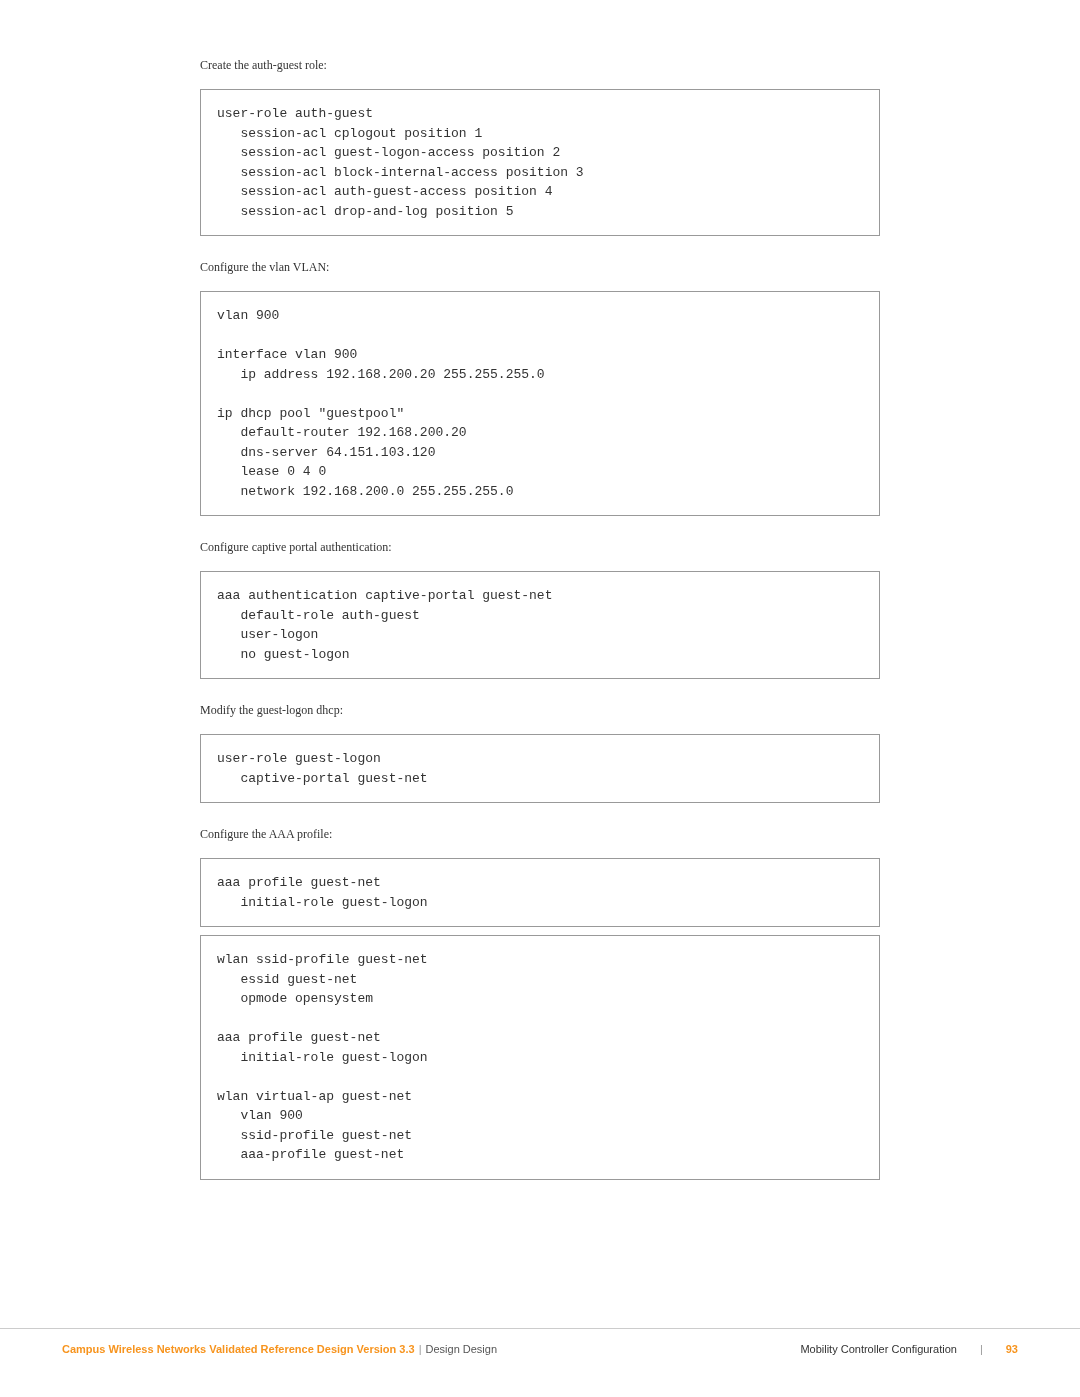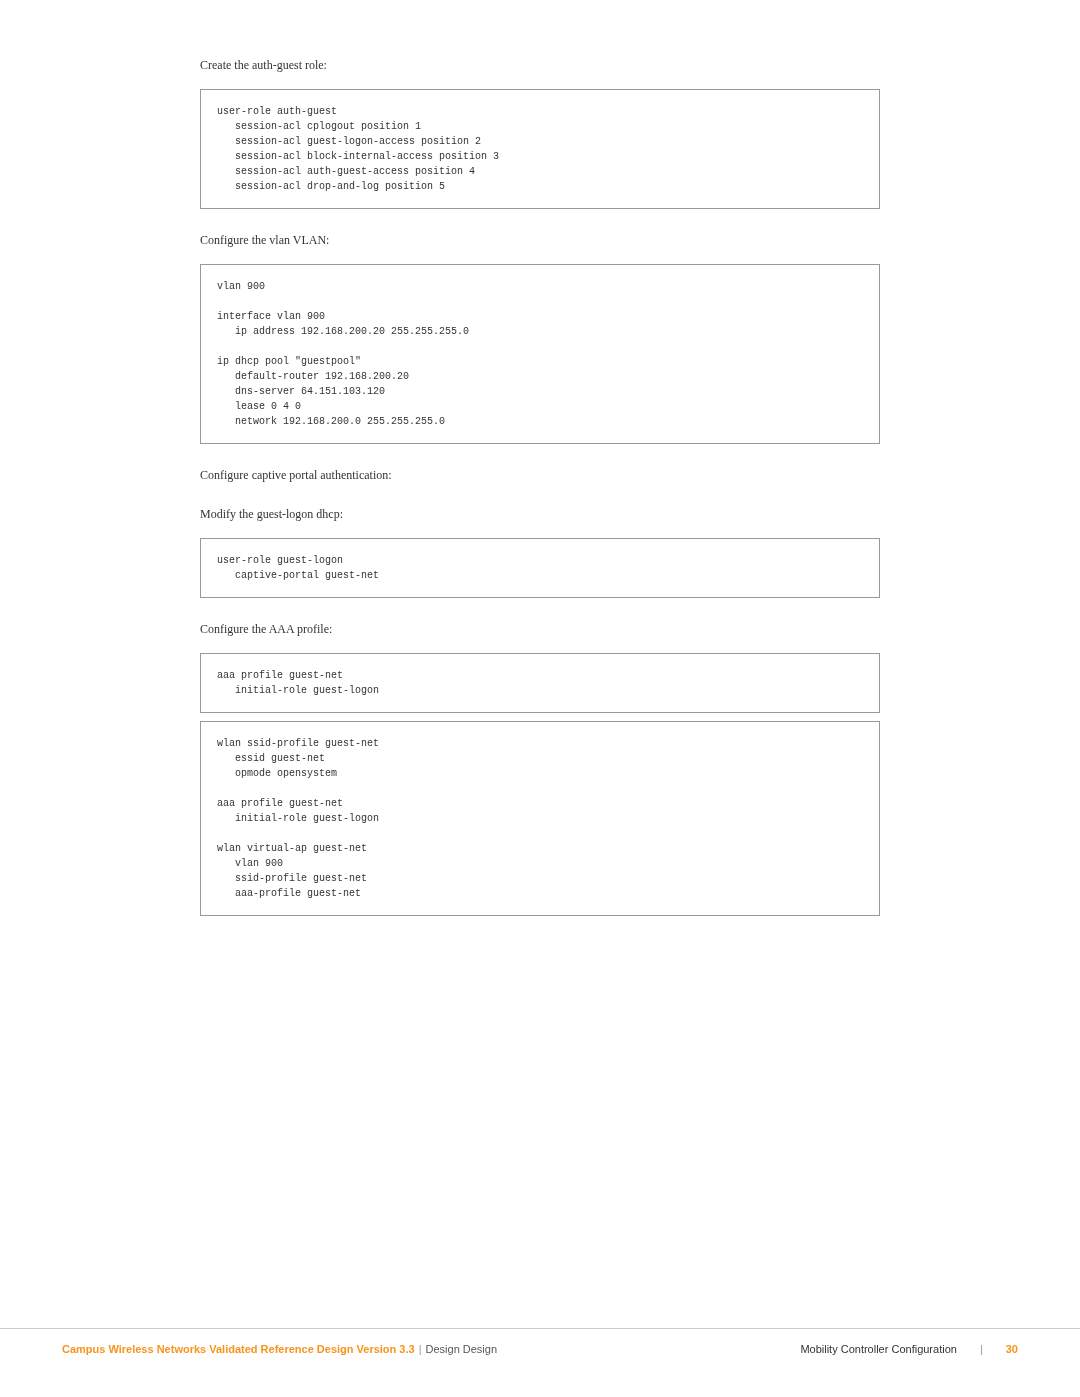--- a/index.html
+++ b/index.html
@@ -24,21 +24,21 @@
       margin-bottom: 16px;
       margin-top: 24px;
     }
     .section-label:first-child {
       margin-top: 0;
     }
     .code-block {
       border: 1px solid #999;
       padding: 14px 16px;
       font-family: 'Courier New', Courier, monospace;
-      font-size: 10px;
+      font-size: 13px;
       line-height: 1.5;
       white-space: pre;
       color: #333;
       margin-bottom: 8px;
     }
     .footer {
       position: absolute;
       bottom: 42px;
       left: 0;
       right: 0;
@@ -95,20 +95,24 @@
 interface vlan 900
    ip address 192.168.200.20 255.255.255.0
 
 ip dhcp pool "guestpool"
    default-router 192.168.200.20
    dns-server 64.151.103.120
    lease 0 4 0
    network 192.168.200.0 255.255.255.0</div>
 
   <div class="section-label">Configure captive portal authentication:</div>
+  <div class="code-block">aaa authentication captive-portal guest-net
+   default-role auth-guest
+   user-logon
+   no guest-logon</div>
 
   <div class="section-label">Modify the guest-logon dhcp:</div>
   <div class="code-block">user-role guest-logon
    captive-portal guest-net</div>
 
   <div class="section-label">Configure the AAA profile:</div>
   <div class="code-block">aaa profile guest-net
    initial-role guest-logon</div>
 
   <div class="code-block">wlan ssid-profile guest-net
@@ -127,15 +131,15 @@
 
 <div class="footer">
   <div class="footer-left">
     <span class="footer-title">Campus Wireless Networks Validated Reference Design Version 3.3</span>
     <span class="footer-sep">|</span>
     <span class="footer-subtitle">Design Design</span>
   </div>
   <div class="footer-right">
     <span>Mobility Controller Configuration</span>
     <span class="footer-sep">|</span>
-    <span class="footer-page">30</span>
+    <span class="footer-page">93</span>
   </div>
 </div>
 
 </body></html>

